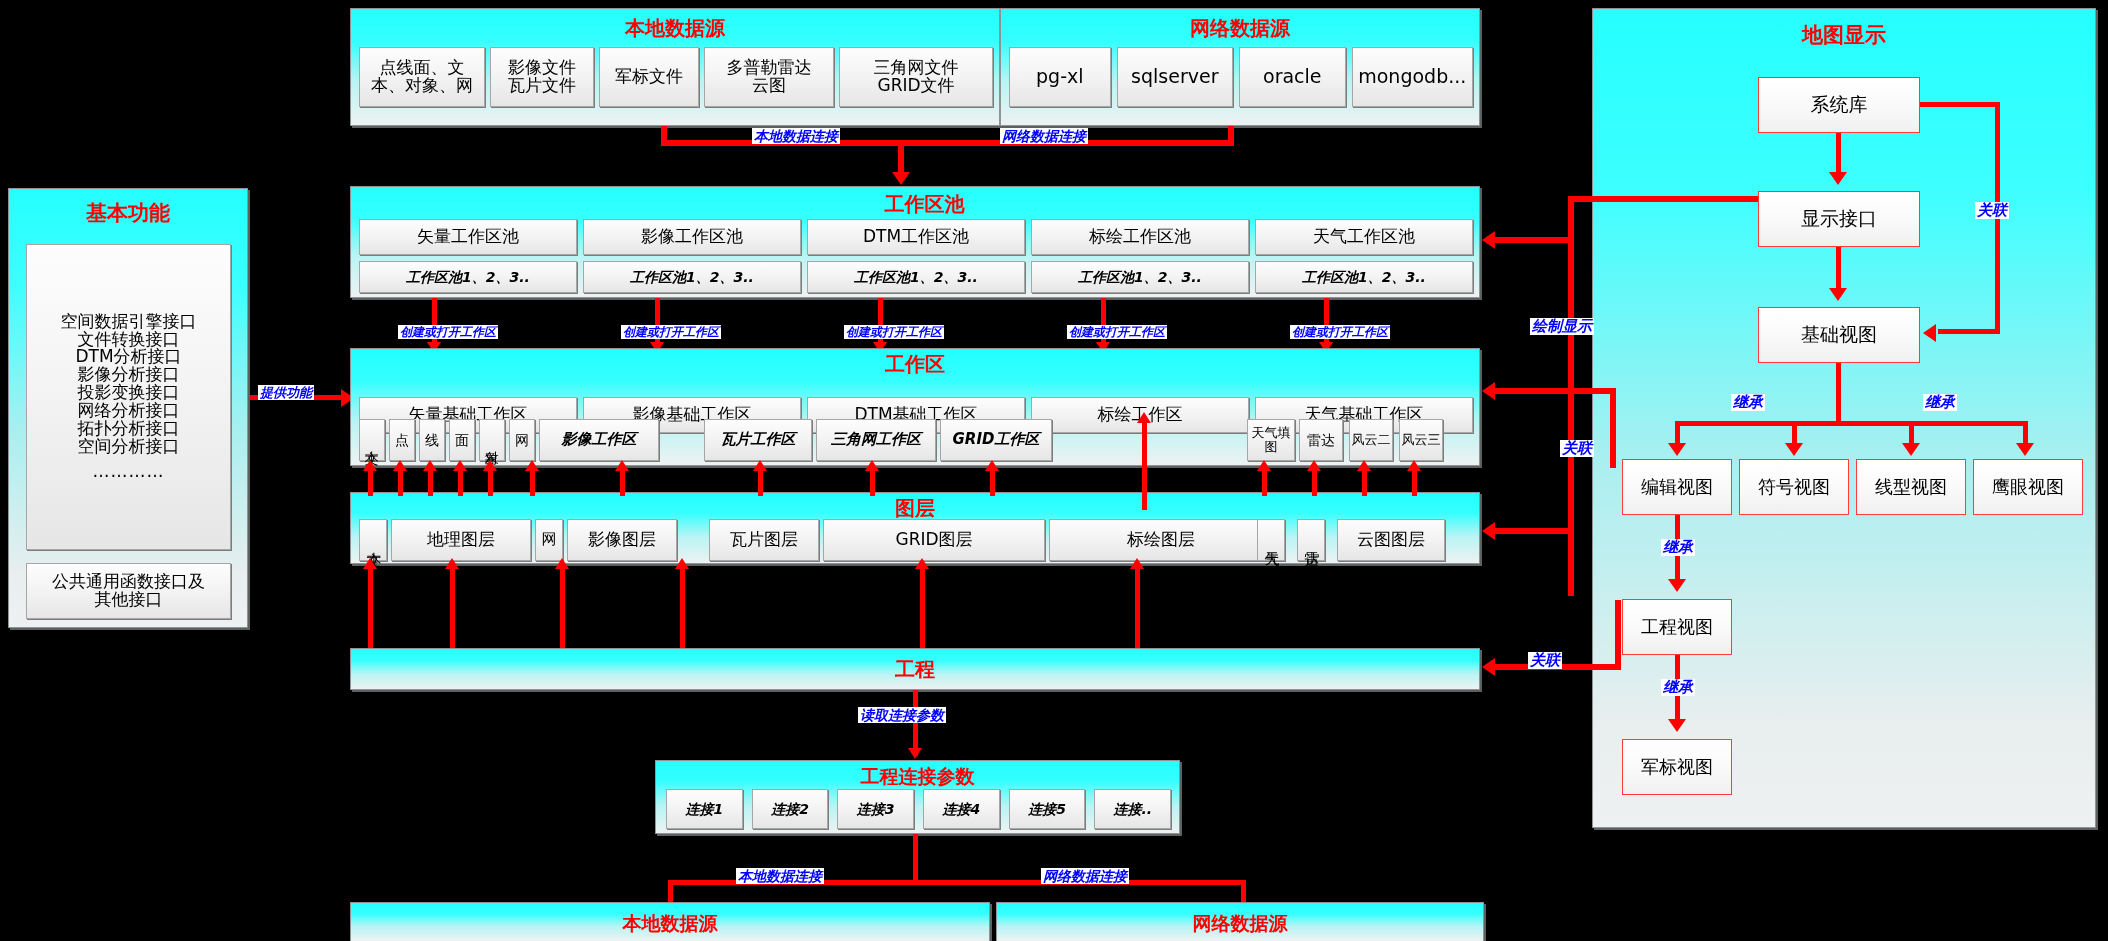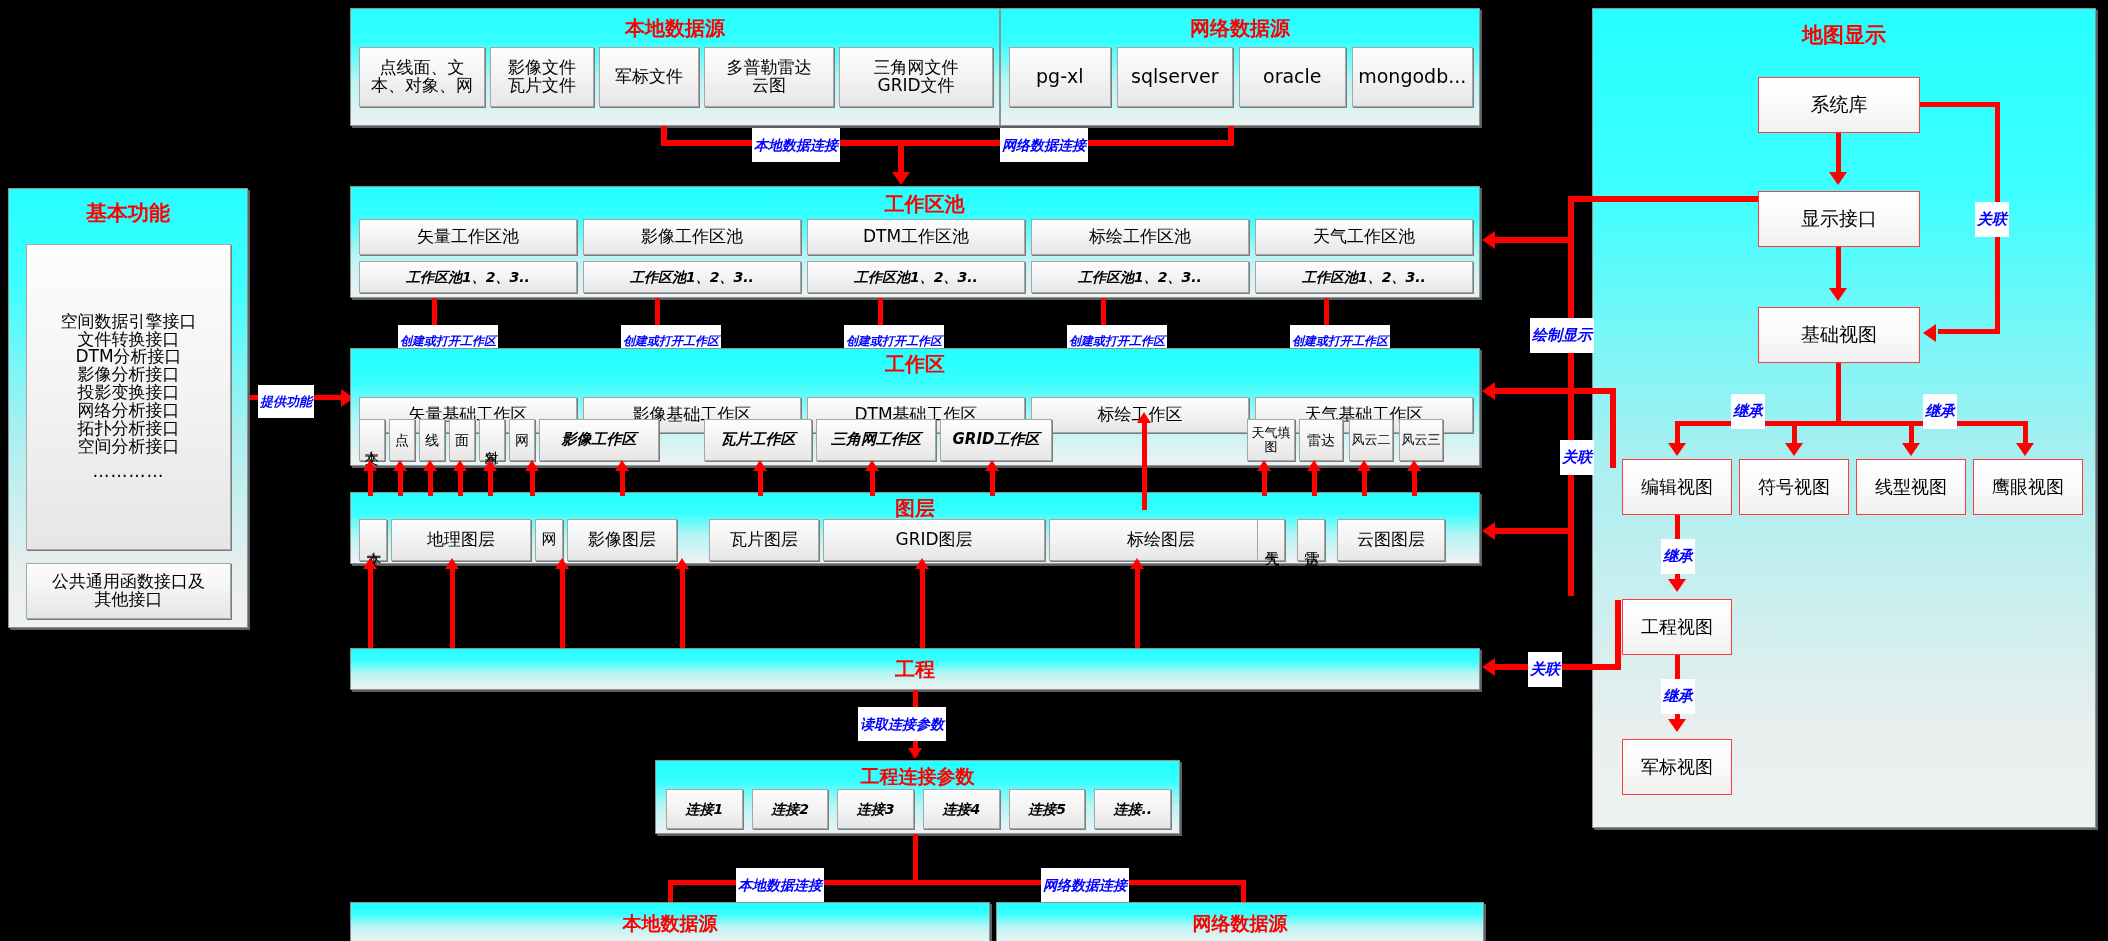--- a/index.html
+++ b/index.html
@@ -31,21 +31,21 @@
   .ln{background:#ff0000;position:absolute;}
   .arrow{position:absolute;width:0;height:0;}
   .arr-d{border-left:9px solid transparent;border-right:9px solid transparent;border-top:13px solid #ff0000;}
   .arr-l{border-top:9px solid transparent;border-bottom:9px solid transparent;border-right:13px solid #ff0000;}
   .arr-r{border-top:9px solid transparent;border-bottom:9px solid transparent;border-left:13px solid #ff0000;}
   .arr-d-s{border-left:7px solid transparent;border-right:7px solid transparent;border-top:11px solid #ff0000;}
   .arr-u-s{border-left:7px solid transparent;border-right:7px solid transparent;border-bottom:11px solid #ff0000;}
 
   
   .elabel{position:absolute;background:#ffffff;color:#0000ff;font-style:italic;font-weight:bold;
-          white-space:nowrap;line-height:1.0;padding:10px 2px;box-sizing:border-box;}
+          white-space:nowrap;line-height:1.0;padding:1px 2px;box-sizing:border-box;}
 </style>
 </head>
 <body>
 
 <div class="abs panel" style="left:350px;top:8px;width:650px;height:118px;">
   <div class="panel-title abs" style="left:0;top:6px;width:100%;font-size:20px;">本地数据源</div>
   <div class="abs" style="left:8px;top:38px;width:634px;height:60px;display:flex;gap:5px;">
     <div class="chip" style="flex:0 0 126px;font-size:17px;">
       <span><span>点线面、文</span><br><span>本、对象、网</span></span>
     </div>

